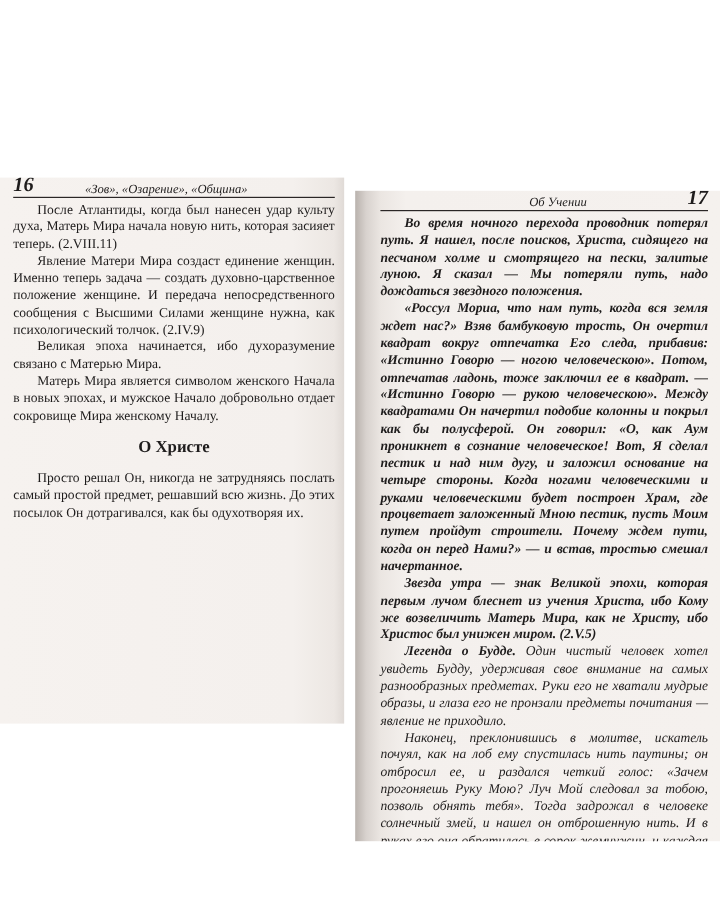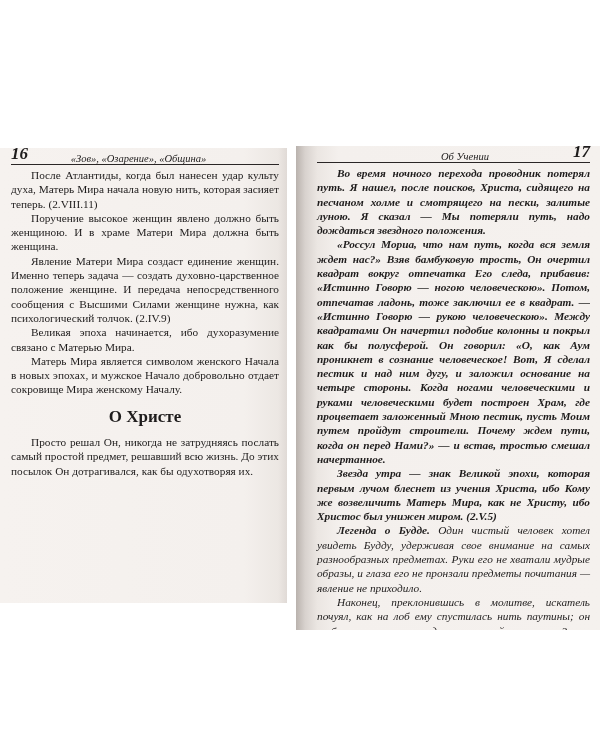--- a/index.html
+++ b/index.html
@@ -1,54 +1,53 @@
 <!DOCTYPE html>
 <html><head>
 <meta charset="utf-8">
 <style>
   html,body{margin:0;padding:0;}
   body{width:600px;height:750px;background:#ffffff;position:relative;overflow:hidden;
        font-family:"Liberation Serif","DejaVu Serif",serif;color:#1e1c1c;}
   .spread{position:absolute;left:0;top:146px;width:600px;height:458px;}
-  .page{position:absolute;top:0;height:484px;background:#f5f1ee;overflow:hidden;box-sizing:border-box;}
+  .page{position:absolute;top:13px;height:542px;background:#f5f1ee;overflow:hidden;box-sizing:border-box;}
   .page.left{left:0;width:287px;top:2px;height:455px;
      background:linear-gradient(to right,#f6f2ef 0%,#f4f0ed 85%,#ece7e3 97%,#e0dad6 100%);}
   .page.right{left:296px;width:304px;
      background:linear-gradient(to right,#b9b2ad 0%,#d8d2ce 3%,#ebe6e2 7%,#f4f0ed 14%,#f5f1ee 100%);}
   .gutter{position:absolute;left:287px;top:0;width:9px;height:458px;background:#ffffff;}
   .inner{position:absolute;top:0;}
   .left .inner{left:11px;width:268px;}
   .right .inner{left:21px;width:273px;}
   .header{display:flex;justify-content:space-between;align-items:flex-end;height:16px;
      font-style:italic;font-size:10.5px;padding-top:0;border-bottom:1px solid #2a2626;}
   .header .num{font-weight:bold;font-size:17px;font-style:italic;}
   .header .title{flex:1;text-align:center;}
   .left .header .title{padding-right:30px;margin-top:48px;}
   .right .header .title{padding-left:40px;}
   .body{font-size:11.3px;line-height:14.3px;text-align:justify;margin-top:3px;}
   .body p{margin:0;text-indent:20px;}
   .body p.bi{font-style:italic;font-weight:bold;}
   .body p.it{font-style:italic;}
   .body .bi-run{font-weight:bold;font-style:italic;margin-top:44px;}
-  .heading{font-weight:bold;font-size:17px;text-align:center;margin:13px 0 11px;}
+  .heading{font-weight:bold;font-size:14px;text-align:center;margin:13px 0 11px;}
 </style>
 </head>
 <body>
 
 <div class="spread">
 
   <div class="page left">
     <div class="inner">
       <div class="header">
         <span class="num">16</span>
         <span class="title">«Зов», «Озарение», «Община»</span>
       </div>
       <div class="body">
         <p>После Атлантиды, когда был нанесен удар культу духа, Матерь Мира начала новую нить, которая засияет теперь. (2.VIII.11)</p>
-        <p>Поручение высокое женщин явлено должно быть женщиною. И в храме Матери Мира должна быть женщина.</p>
         <p>Явление Матери Мира создаст единение женщин. Именно теперь задача — создать духовно-царственное положение женщине. И передача непосредственного сообщения с Высшими Силами женщине нужна, как психологический толчок. (2.IV.9)</p>
         <p>Великая эпоха начинается, ибо духоразумение связано с Матерью Мира.</p>
         <p>Матерь Мира является символом женского Начала в новых эпохах, и мужское Начало добровольно отдает сокровище Мира женскому Началу.</p>
         <div class="heading">О Христе</div>
         <p>Просто решал Он, никогда не затрудняясь послать самый простой предмет, решавший всю жизнь. До этих посылок Он дотрагивался, как бы одухотворяя их.</p>
 
       </div>
     </div>
   </div>
 

